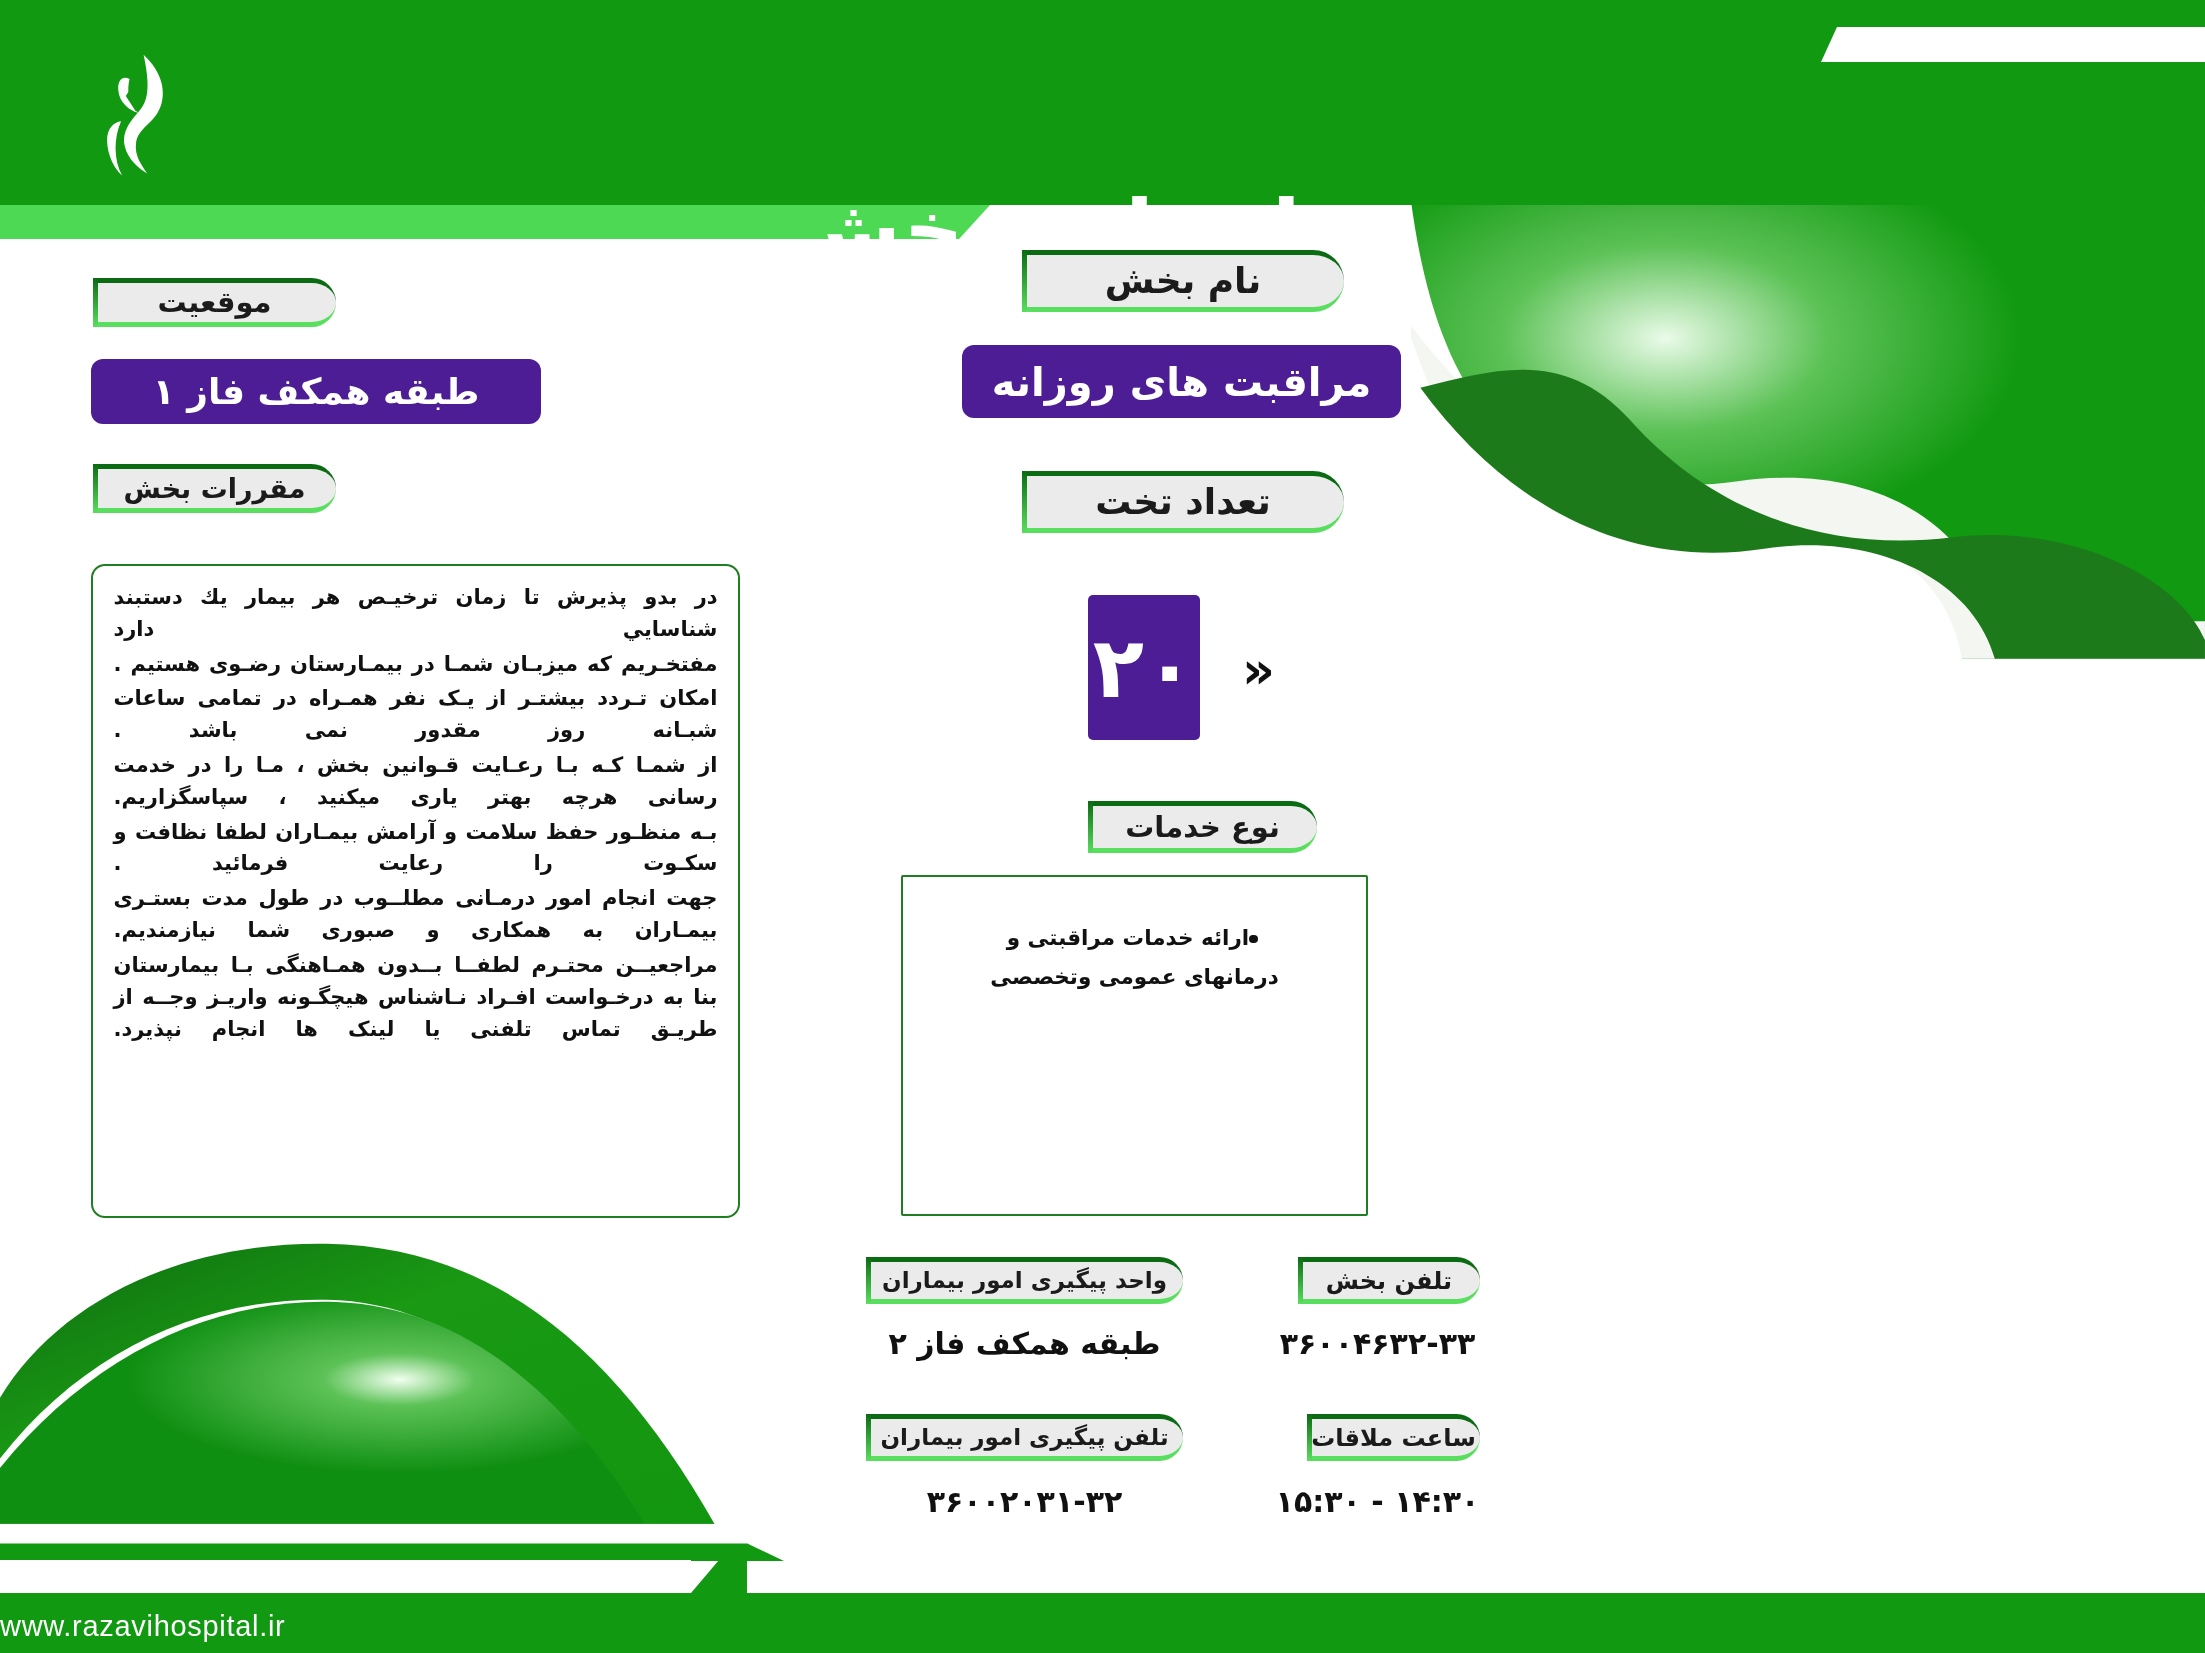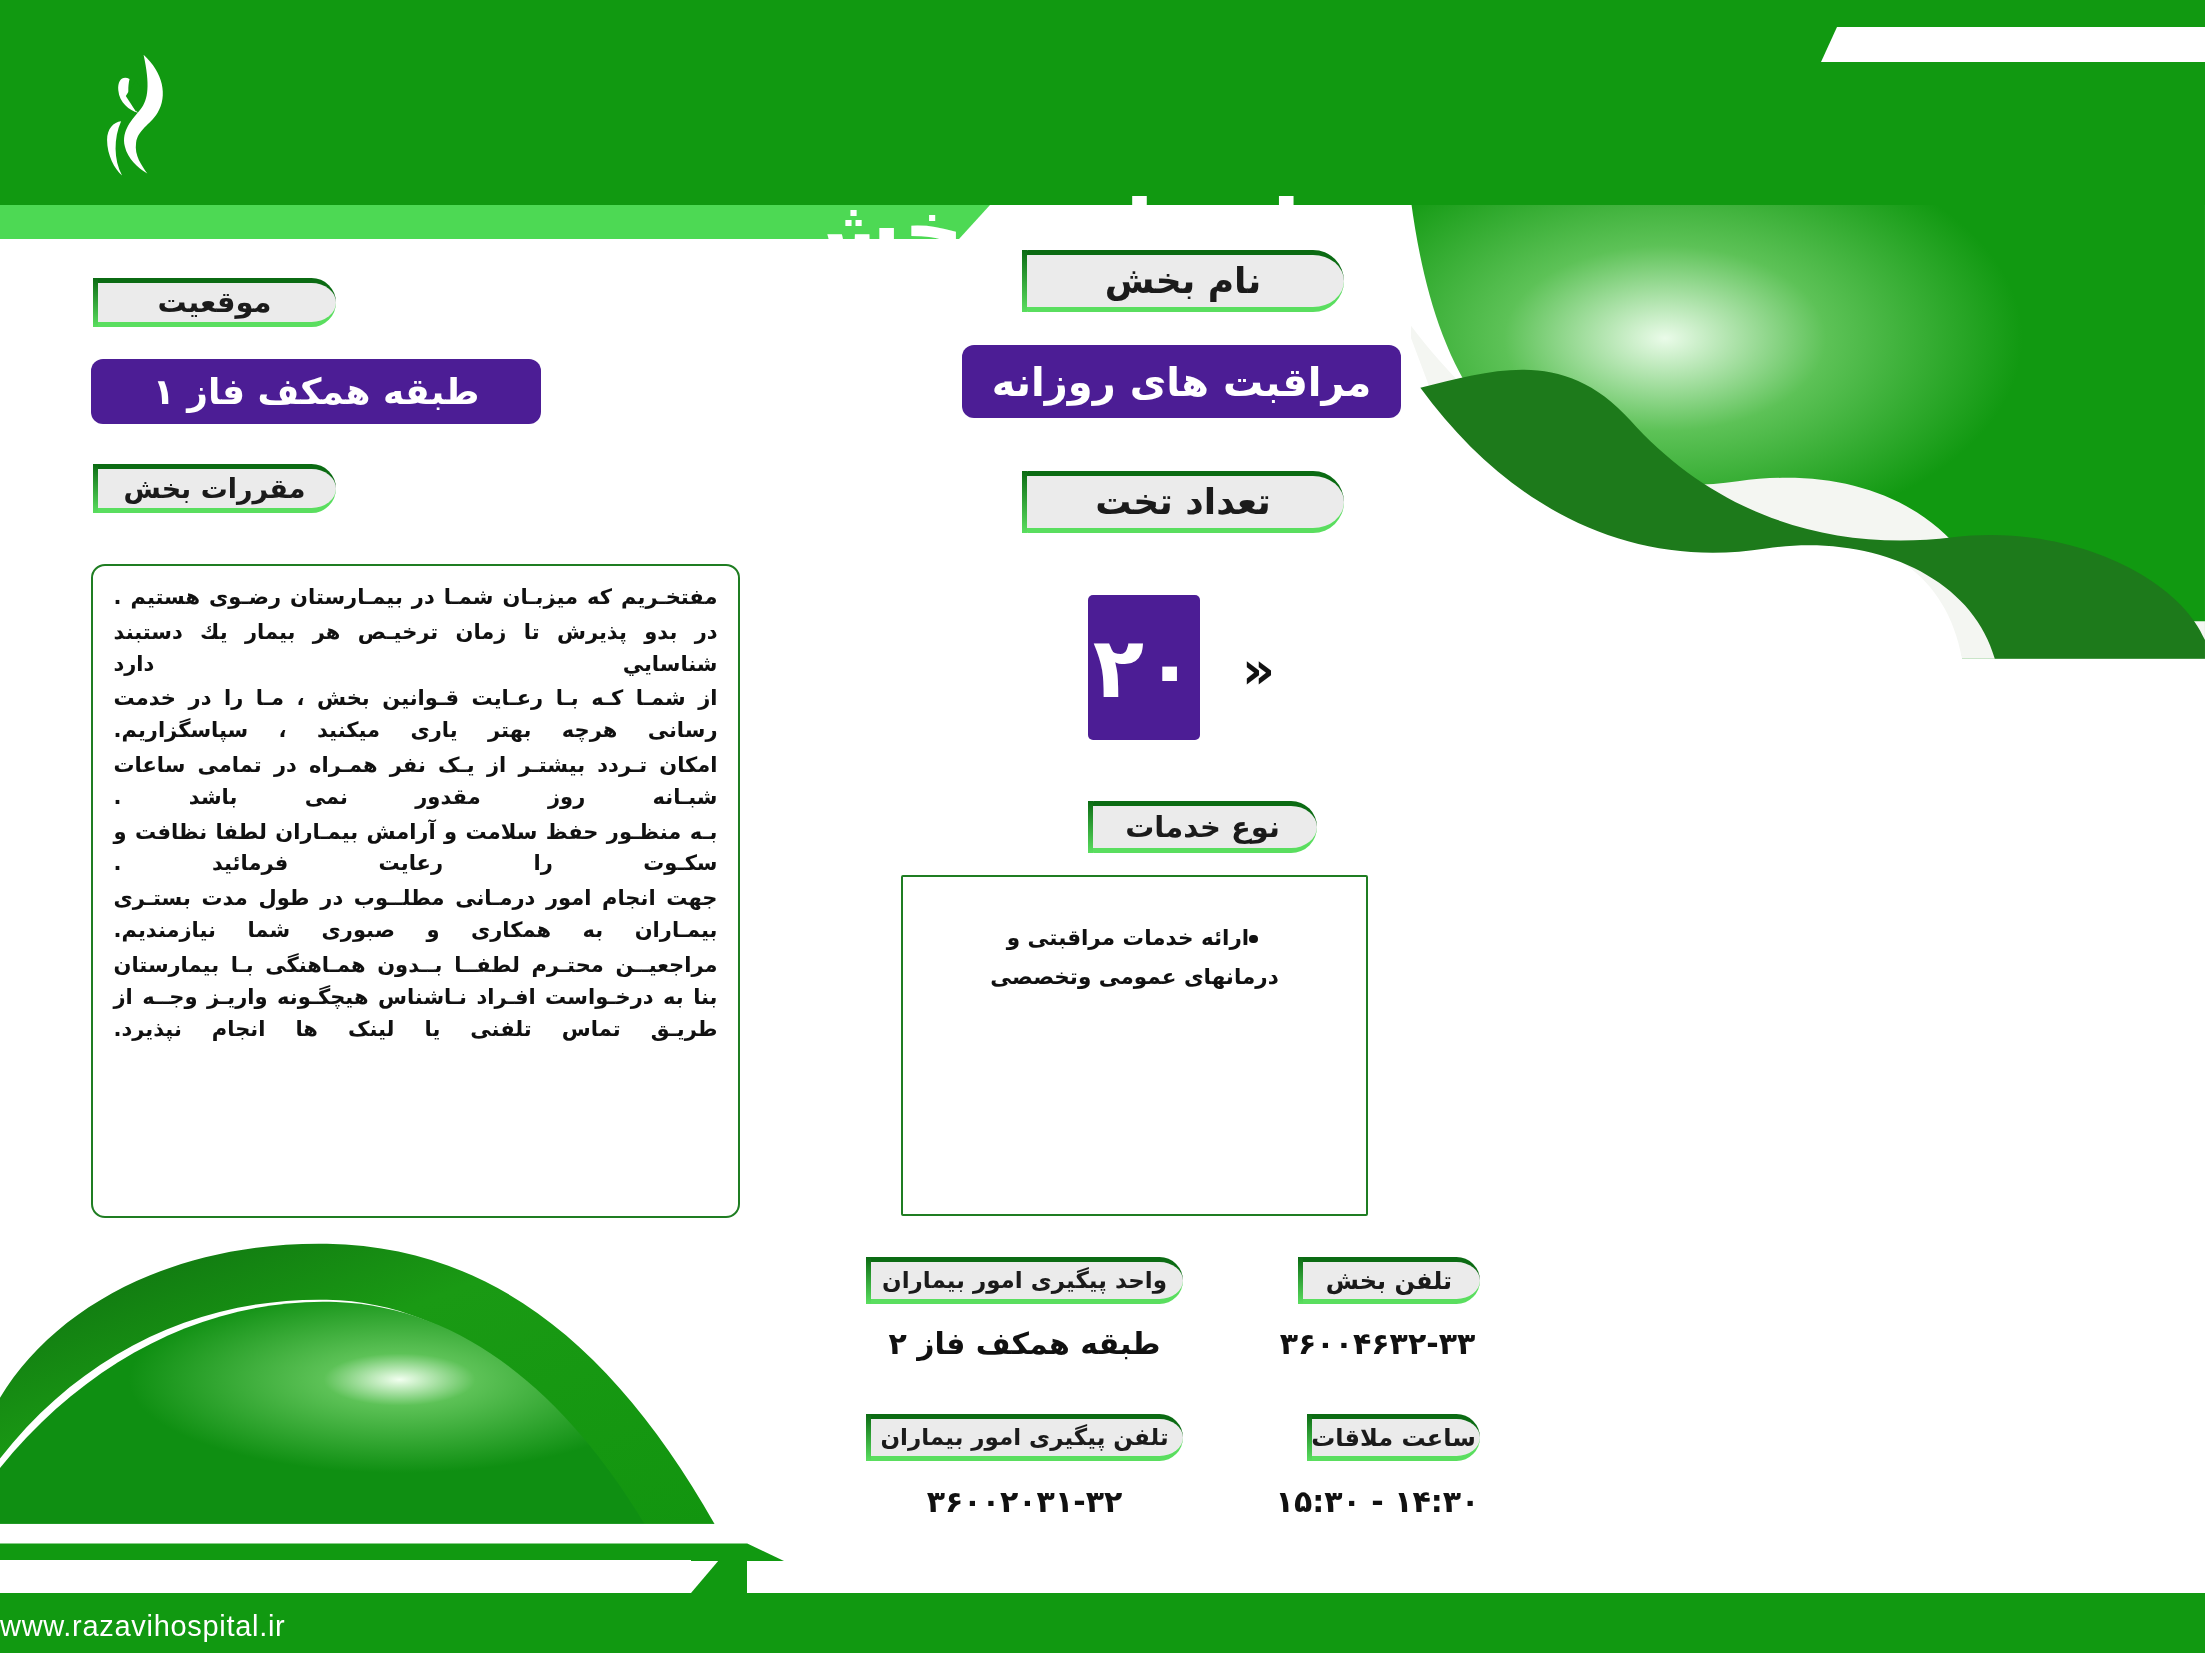--- a/index.html
+++ b/index.html
@@ -193,24 +193,24 @@
     <span>موقعیت</span>
   </div>
   <div class="valbox" id="val-location">
     <span>طبقه همکف فاز ۱</span>
   </div>
   <div class="pill" id="pill-rules">
     <span>مقررات بخش</span>
   </div>
 
   <div class="rulesbox">
+    <p>در بدو پذیرش تا زمان ترخیـص هر بیمار یك دستبند شناسایي دارد</p>
     <p>مفتخـریم که میزبـان شمـا در بیمـارستان رضـوی هستیم .</p>
-    <p>در بدو پذیرش تا زمان ترخیـص هر بیمار یك دستبند شناسایي دارد</p>
+    <p>امكان تـردد بیشتـر از یـک نفر همـراه در تمامی ساعات شبـانه روز مقدور نمی باشد .</p>
     <p>از شمـا کـه بـا رعـایت قـوانین بخش ، مـا را در خدمت رسانی هرچه بهتر یاری میکنید ، سپاسگزاریم.</p>
-    <p>امكان تـردد بیشتـر از یـک نفر همـراه در تمامی ساعات شبـانه روز مقدور نمی باشد .</p>
     <p>بـه منظـور حفظ سلامت و آرامش بیمـاران لطفا نظافت و سكـوت را رعایت فرمائید .</p>
     <p>جهت انجام امور درمـانی مطلــوب در طول مدت بستـری بیمـاران به همكاری و صبوری شما نیازمندیم.</p>
     <p>مراجعیــن محتـرم لطفــا بــدون همـاهنگی بـا بیمارستان بنا به درخـواست افـراد نـاشناس هیچگـونه واریـز وجــه از طریـق تماس تلفنی یا لینک ها انجام نپذیرد.</p>
   </div>
 
   <div class="pill" id="pill-deptname">
     <span>نام بخش</span>
   </div>
   <div class="valbox" id="val-deptname">
     <span>مراقبت های روزانه</span>

